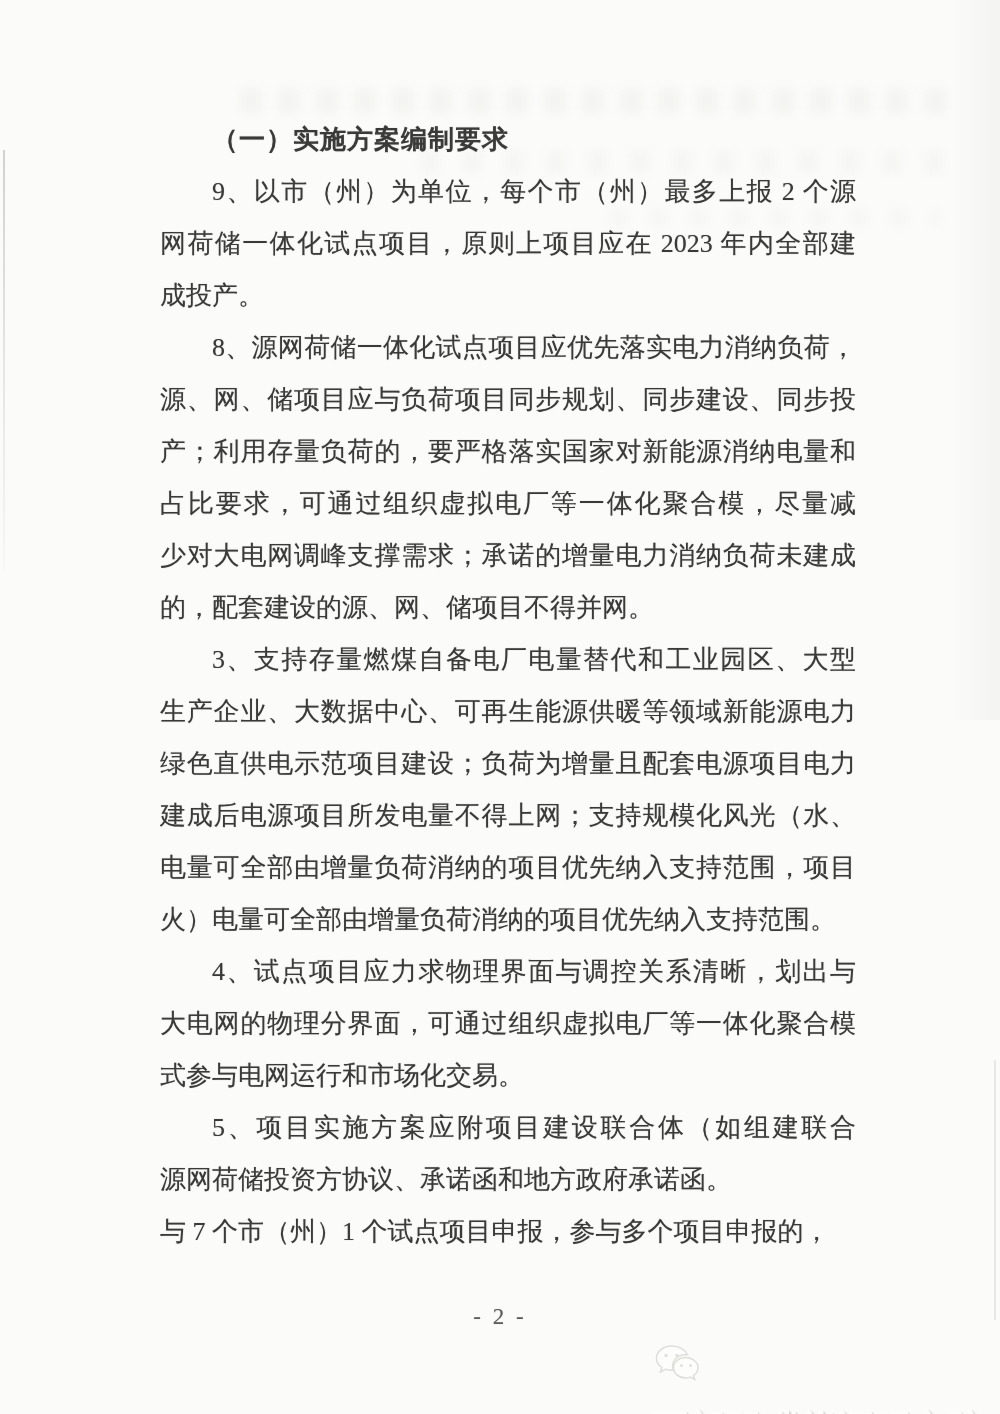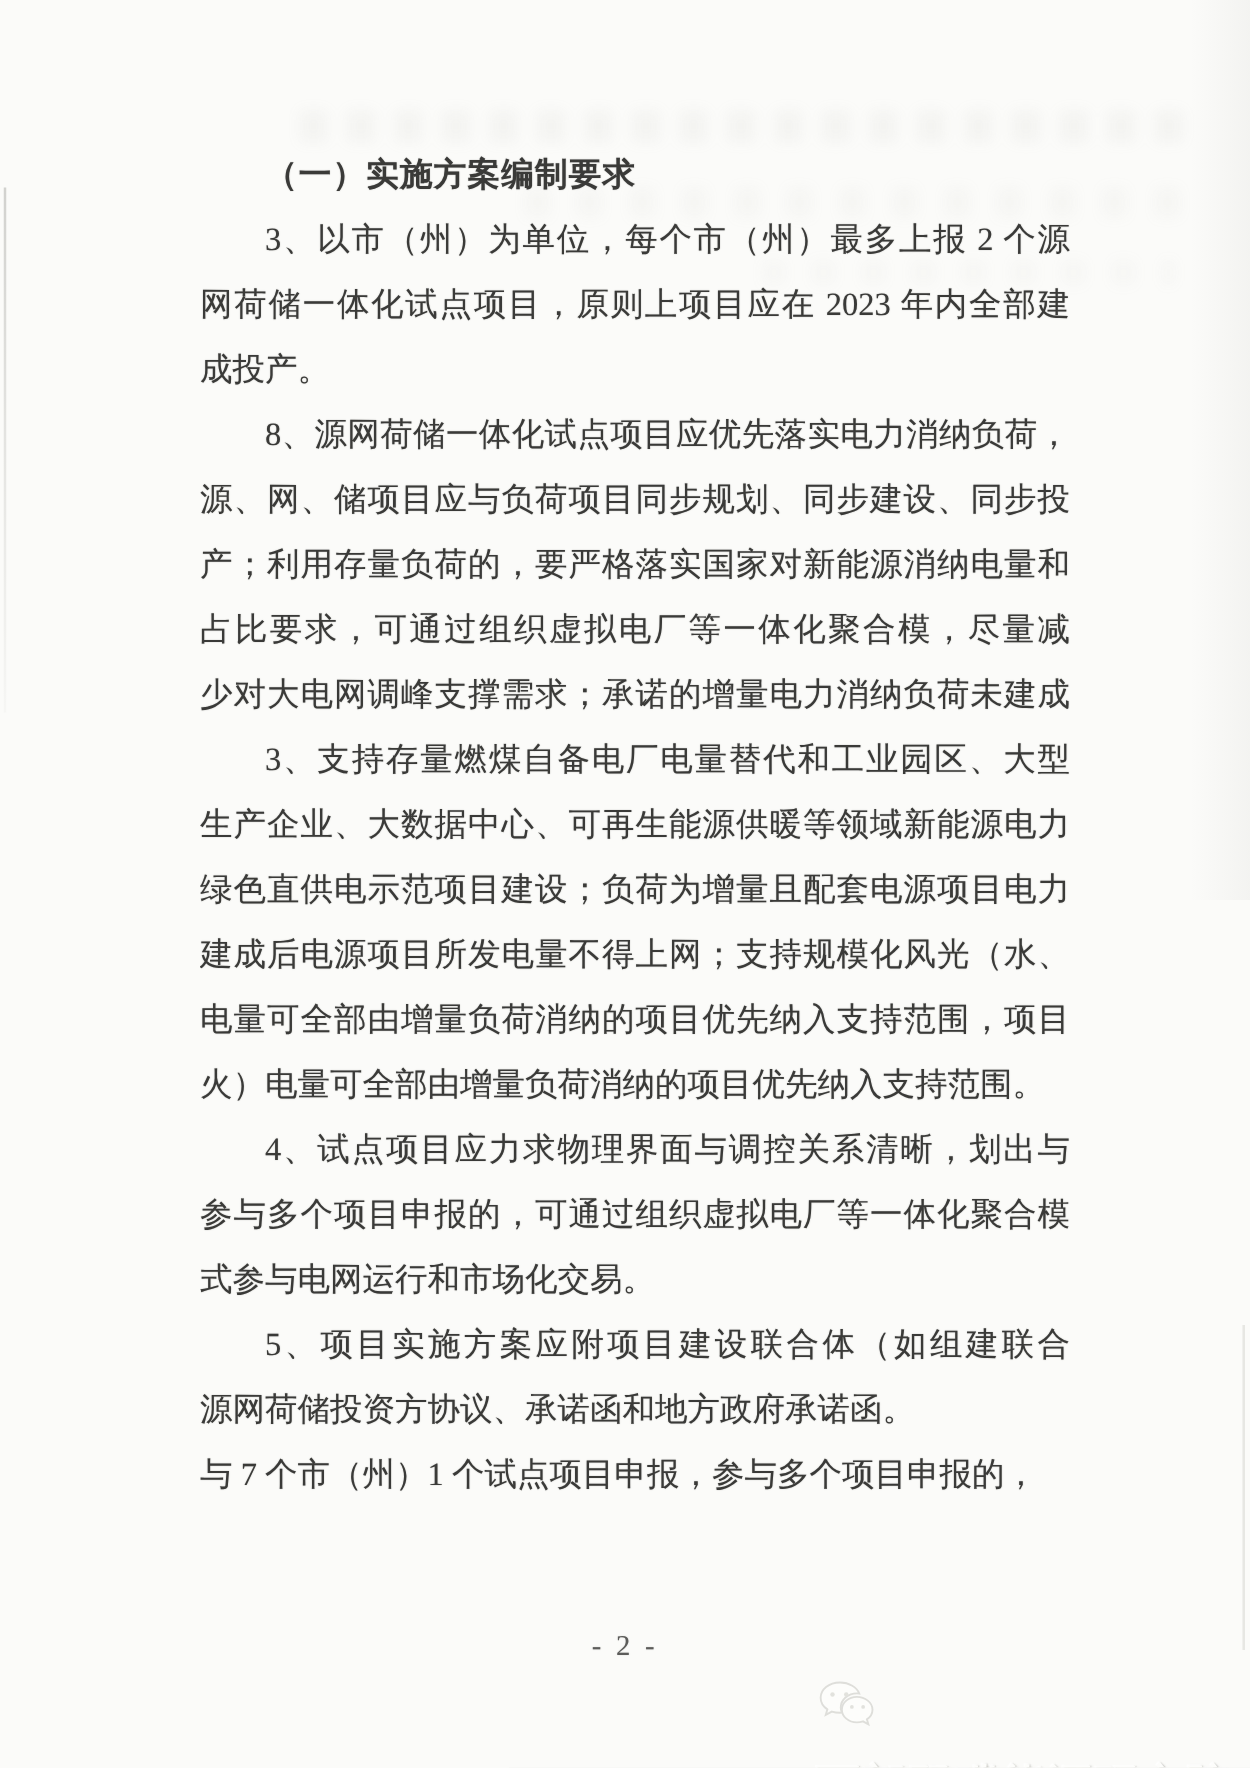--- a/index.html
+++ b/index.html
@@ -116,39 +116,40 @@
   <div class="edge-shade-right"></div>
   <div class="edge-line-right"></div>
   <div class="ghost ghost-1"></div>
   <div class="ghost ghost-2"></div>
   <div class="ghost ghost-3"></div>
 
   <main class="content">
 
     <div class="line heading first">（一）实施方案编制要求</div>
 
-    <div class="line first fill">3、以市（州）为单位，每个市（州）最多上报 2 个源</div>
+    <div class="line first fill">9、以市（州）为单位，每个市（州）最多上报 2 个源</div>
     <div class="line fill">网荷储一体化试点项目，原则上项目应在 2023 年内全部建</div>
     <div class="line">成投产。</div>
 
     <div class="line first fill">8、源网荷储一体化试点项目应优先落实电力消纳负荷，</div>
     <div class="line fill">源、网、储项目应与负荷项目同步规划、同步建设、同步投</div>
     <div class="line fill">产；利用存量负荷的，要严格落实国家对新能源消纳电量和</div>
     <div class="line fill">占比要求，可通过组织虚拟电厂等一体化聚合模，尽量减</div>
     <div class="line fill">少对大电网调峰支撑需求；承诺的增量电力消纳负荷未建成</div>
+    <div class="line">的，配套建设的源、网、储项目不得并网。</div>
 
     <div class="line first fill">3、支持存量燃煤自备电厂电量替代和工业园区、大型</div>
     <div class="line fill">生产企业、大数据中心、可再生能源供暖等领域新能源电力</div>
     <div class="line fill">绿色直供电示范项目建设；负荷为增量且配套电源项目电力</div>
     <div class="line fill">建成后电源项目所发电量不得上网；支持规模化风光（水、</div>
     <div class="line fill">电量可全部由增量负荷消纳的项目优先纳入支持范围，项目</div>
     <div class="line">火）电量可全部由增量负荷消纳的项目优先纳入支持范围。</div>
 
     <div class="line first fill">4、试点项目应力求物理界面与调控关系清晰，划出与</div>
-    <div class="line fill">参与多个项目申报的，可通过组织虚拟电厂等一体化聚合模</div>
+    <div class="line fill">大电网的物理分界面，可通过组织虚拟电厂等一体化聚合模</div>
     <div class="line">式参与电网运行和市场化交易。</div>
 
     <div class="line first fill">5、项目实施方案应附项目建设联合体（如组建联合体）、</div>
     <div class="line">源网荷储投资方协议、承诺函和地方政府承诺函。</div>
 
     <div class="line">与 7 个市（州）1 个试点项目申报，参与多个项目申报的，</div>
 
   </main>
 
   <div class="page-number">- 2 -</div>

